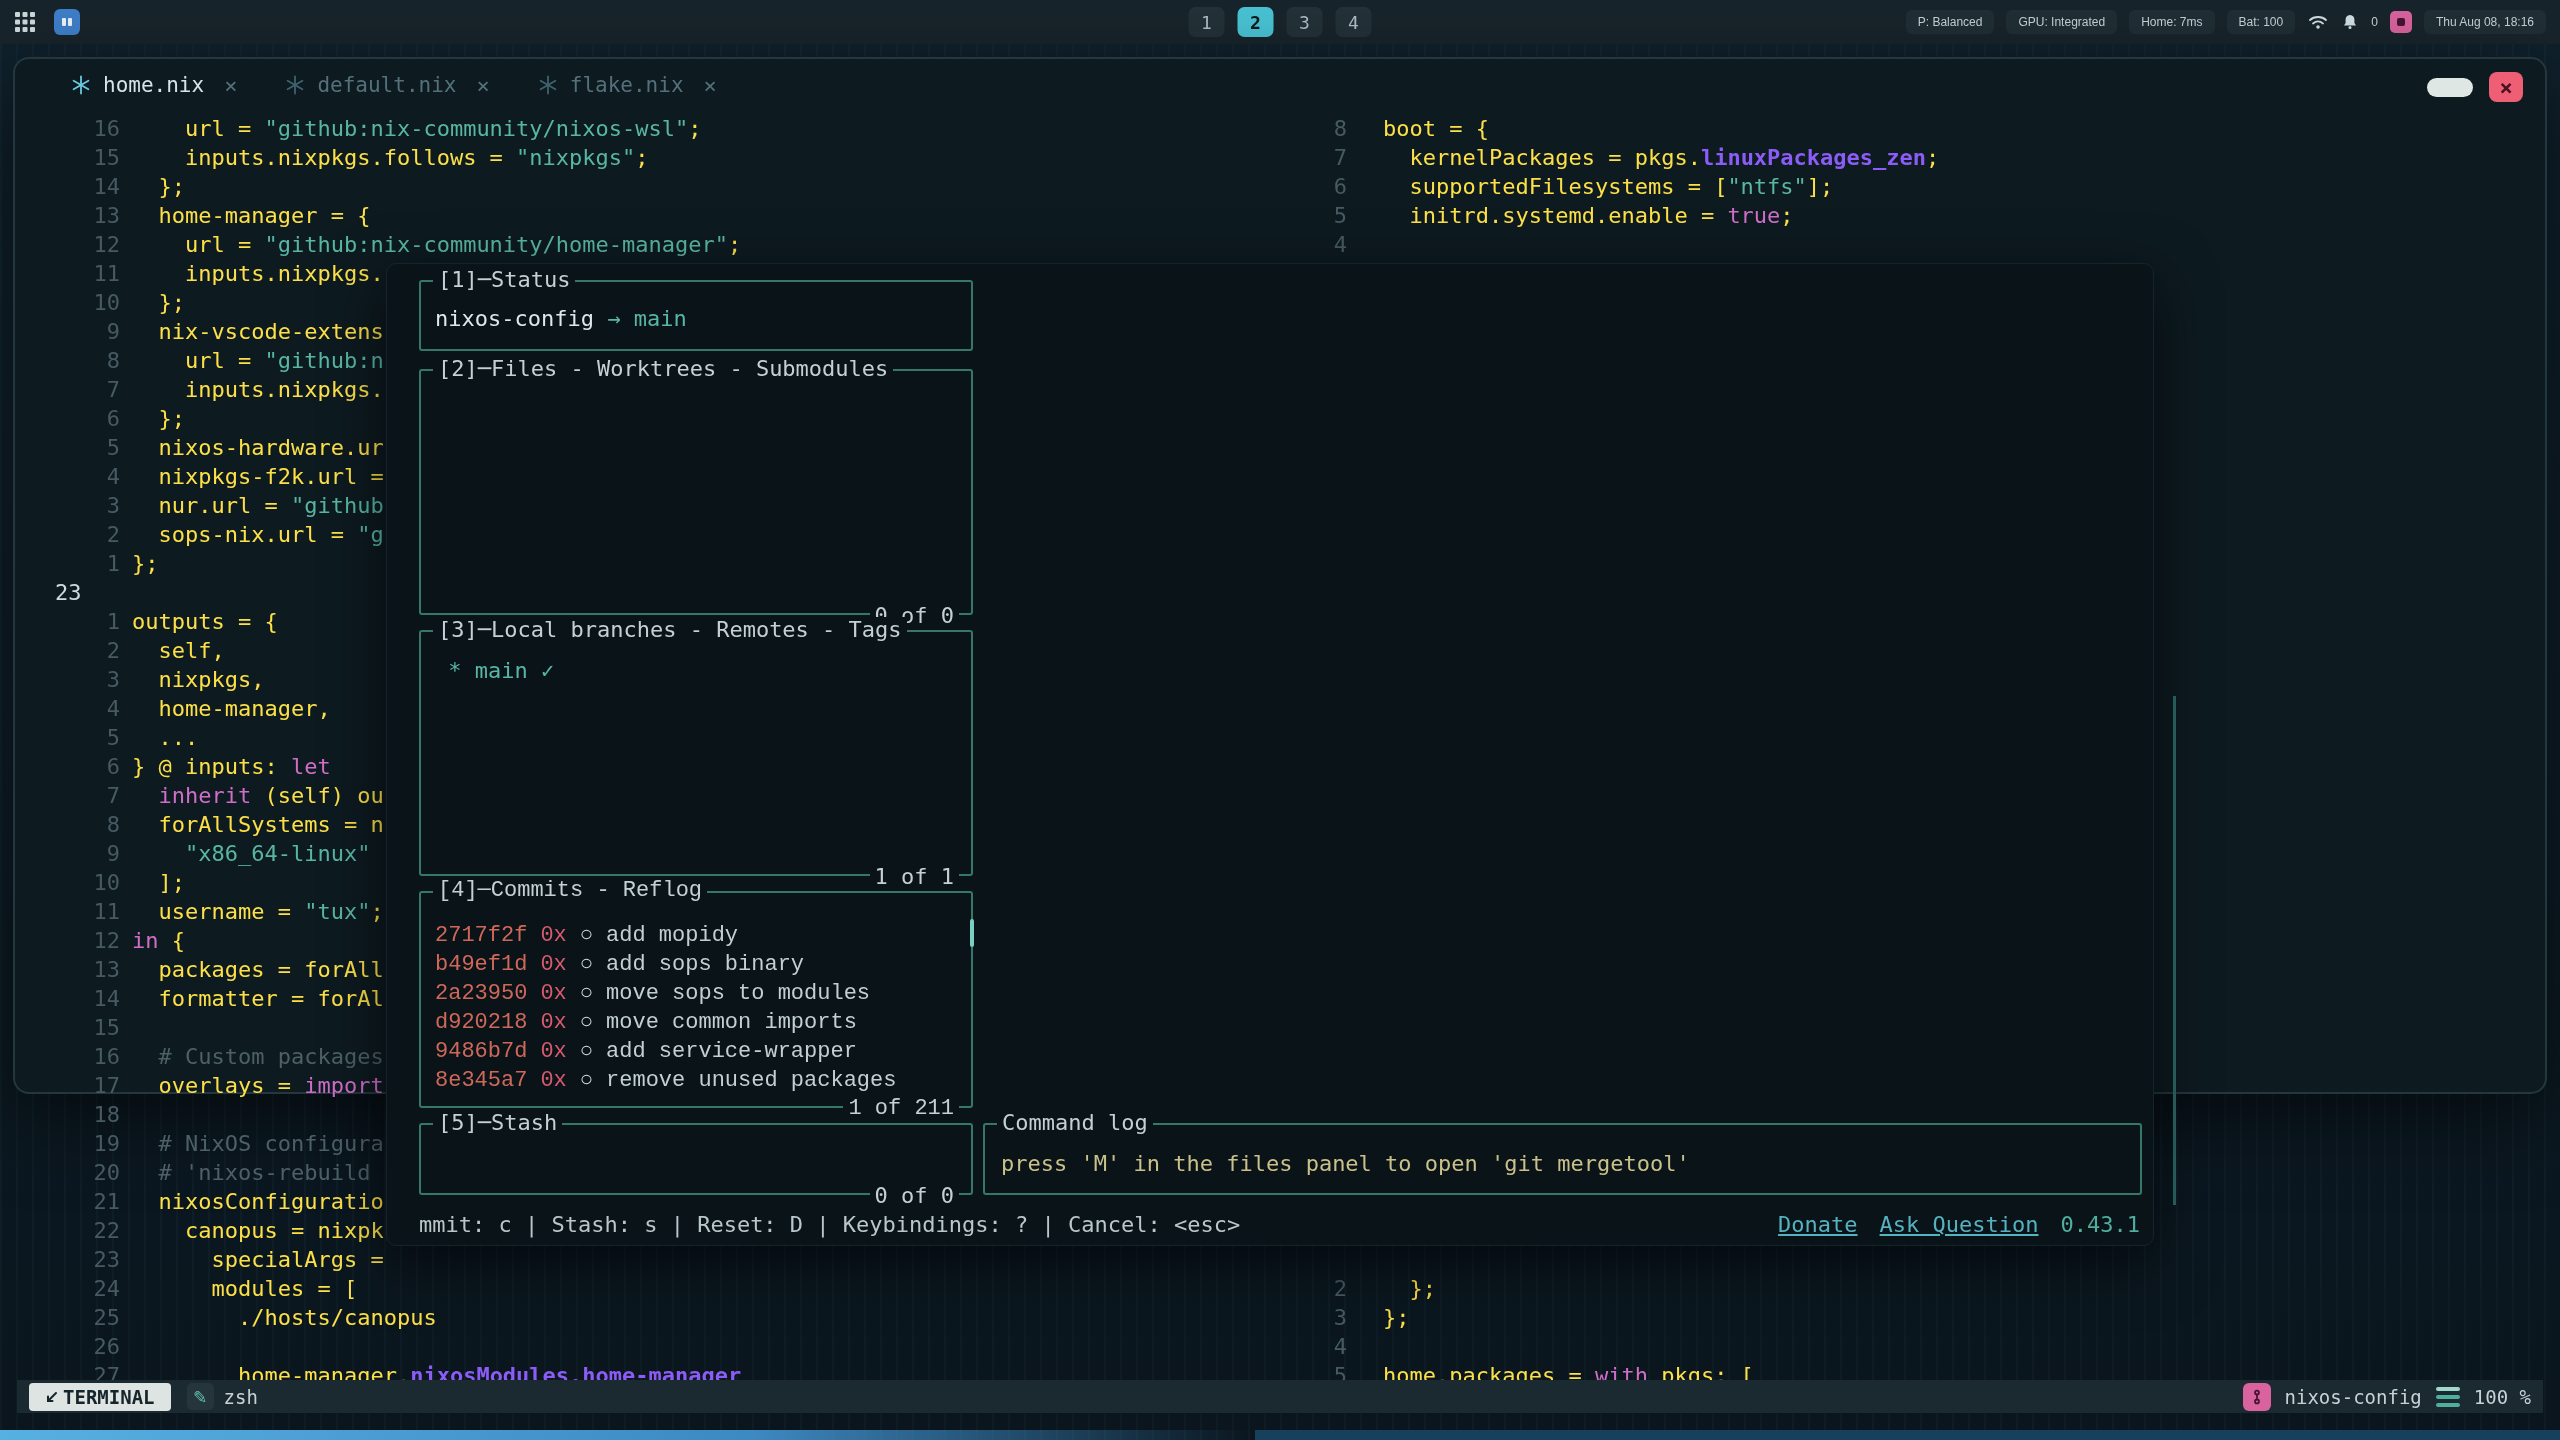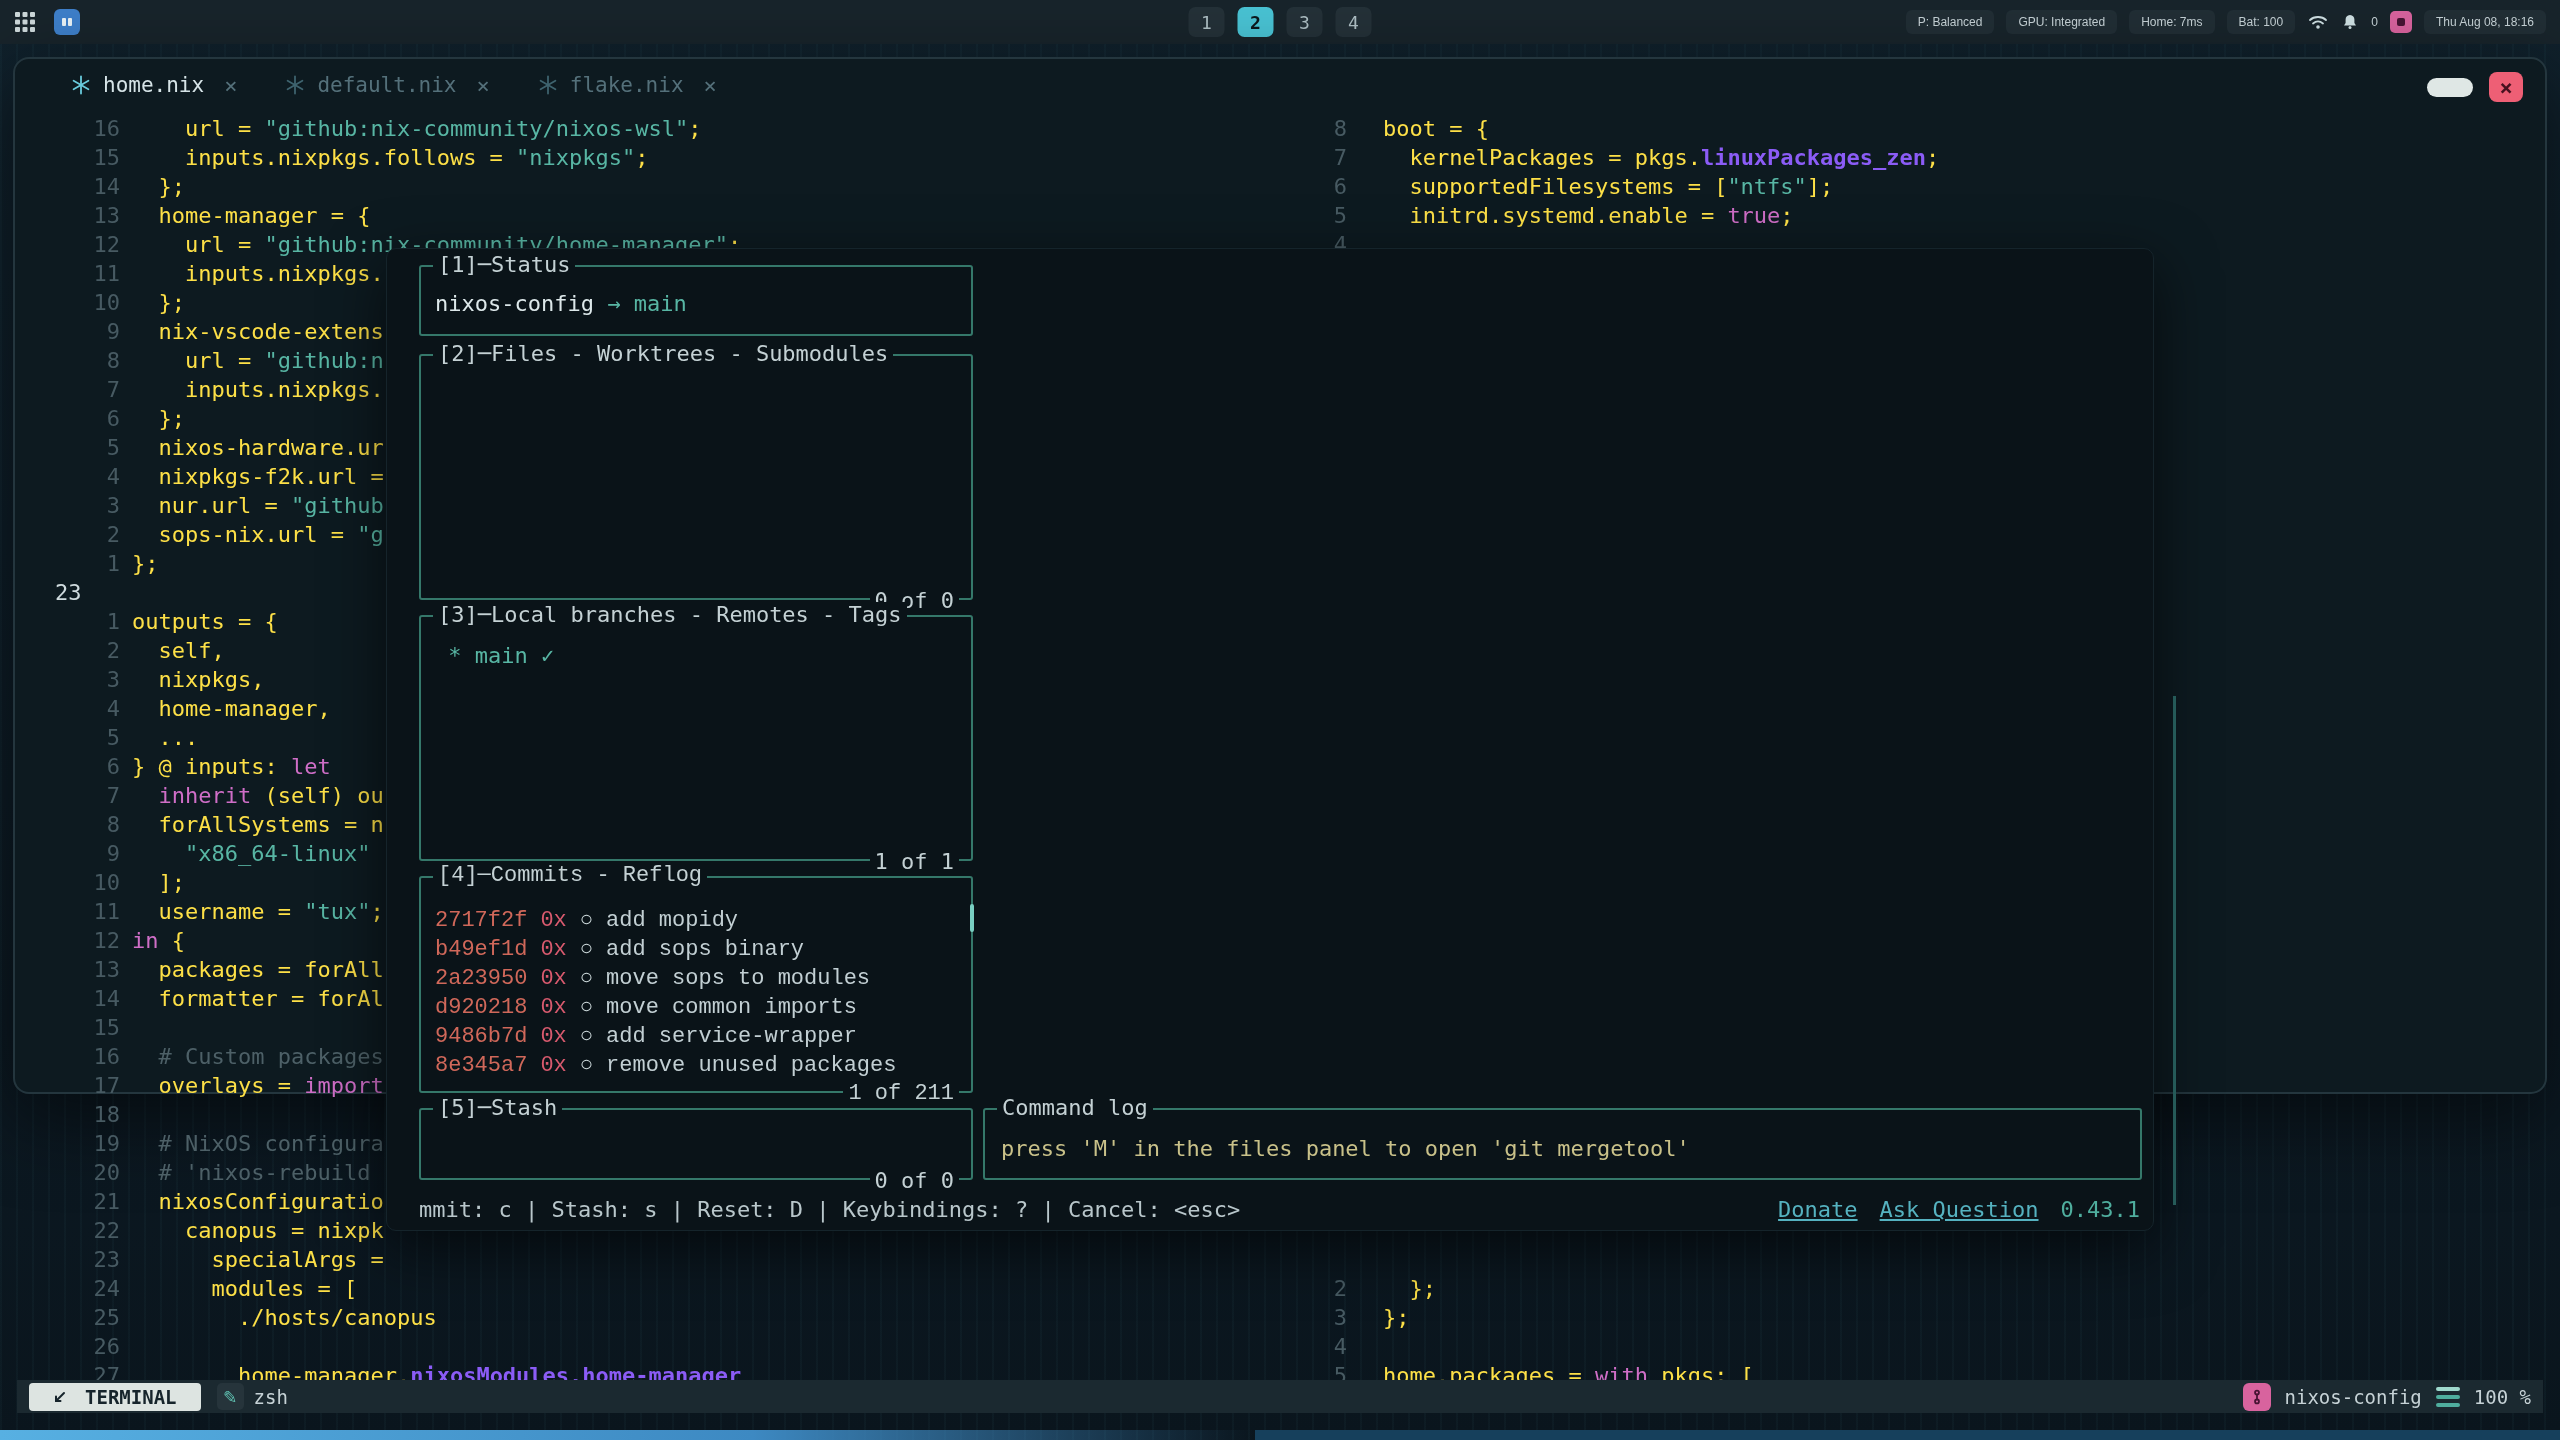--- a/index.html
+++ b/index.html
@@ -64,21 +64,21 @@
   .code { margin-left:12px; white-space:pre; }
   #pane-right-top .code, #pane-right-bottom .code { margin-left:36px; }
   .tk-p { color:#fde047; }
   .tk-s { color:#58b6a4; }
   .tk-k { color:#cf6ec7; }
   .tk-c { color:#4d6067; }
   .tk-f { color:#8b5cf6; font-weight:bold; }
   #ruler { position:absolute; left:2158px; top:637px; width:3px; height:509px; background:#2c6a68; }
   
   #lazygit {
-    position:absolute; left:371px; top:189px; width:1768px; height:983px;
+    position:absolute; left:371px; top:204px; width:1768px; height:983px;
     background:#0a1318; border:1px solid #15242b; border-radius:10px;
     box-shadow:0 18px 60px rgba(0,0,0,.6); font-size:22px; color:#c2cfd3;
   }
   .lg-panel { position:absolute; border:2px solid #35786a; border-radius:3px; }
   .lg-label { position:absolute; top:-15px; left:12px; background:#0a1318; padding:0 5px;
     color:#c4d1d4; white-space:pre; }
   .lg-count { position:absolute; bottom:-15px; right:12px; background:#0a1318; padding:0 5px;
     color:#c4d1d4; }
   #lg-status   { left:32px;  top:16px;  width:554px;  height:71px; }
   #lg-files    { left:32px;  top:105px; width:554px;  height:246px; }
@@ -103,22 +103,22 @@
     background:#79cfc2; border-radius:2px; }
   .lg-keybar { position:absolute; bottom:8px; left:32px; right:13px;
     display:flex; justify-content:space-between; color:#b9c7cb; white-space:pre; }
   .lg-links { display:flex; gap:22px; }
   .lg-links a { color:#55b2c0; text-decoration:underline; cursor:pointer; }
   .lg-version { color:#4fae9e; }
   
   #statusbar { position:absolute; left:2px; right:2px; top:1321px; height:33px;
     background:#1b2930; display:flex; align-items:center; padding:0 12px; gap:16px;
     font-size:19px; color:#c6d2d6; }
-  .mode-badge { display:flex; align-items:center; gap:18px; background:#dde4e1; color:#16242b;
-    font-weight:bold; padding:3px 24px; border-radius:4px; font-size:19px; }
+  .mode-badge { display:flex; align-items:center; gap:4px; background:#dde4e1; color:#16242b;
+    font-weight:bold; padding:3px 16px; border-radius:4px; font-size:19px; }
   .shell-wrap { display:flex; align-items:center; gap:10px; }
   .shell-ico { width:27px; height:27px; border-radius:5px; background:#26343b;
     display:flex; align-items:center; justify-content:center; color:#5fc0b1;
     font-family:"DejaVu Sans",sans-serif; font-size:17px; }
   .sb-right { margin-left:auto; display:flex; align-items:center; gap:14px; }
   .repo-ico { width:28px; height:28px; border-radius:6px; background:#d8639e;
     display:flex; align-items:center; justify-content:center; }
   .hbars { display:inline-flex; flex-direction:column; gap:4px; }
   .hbars span { width:24px; height:4px; background:#4fae9e; border-radius:2px; }
   .hbars span:first-child { background:#9fd9cd; }

